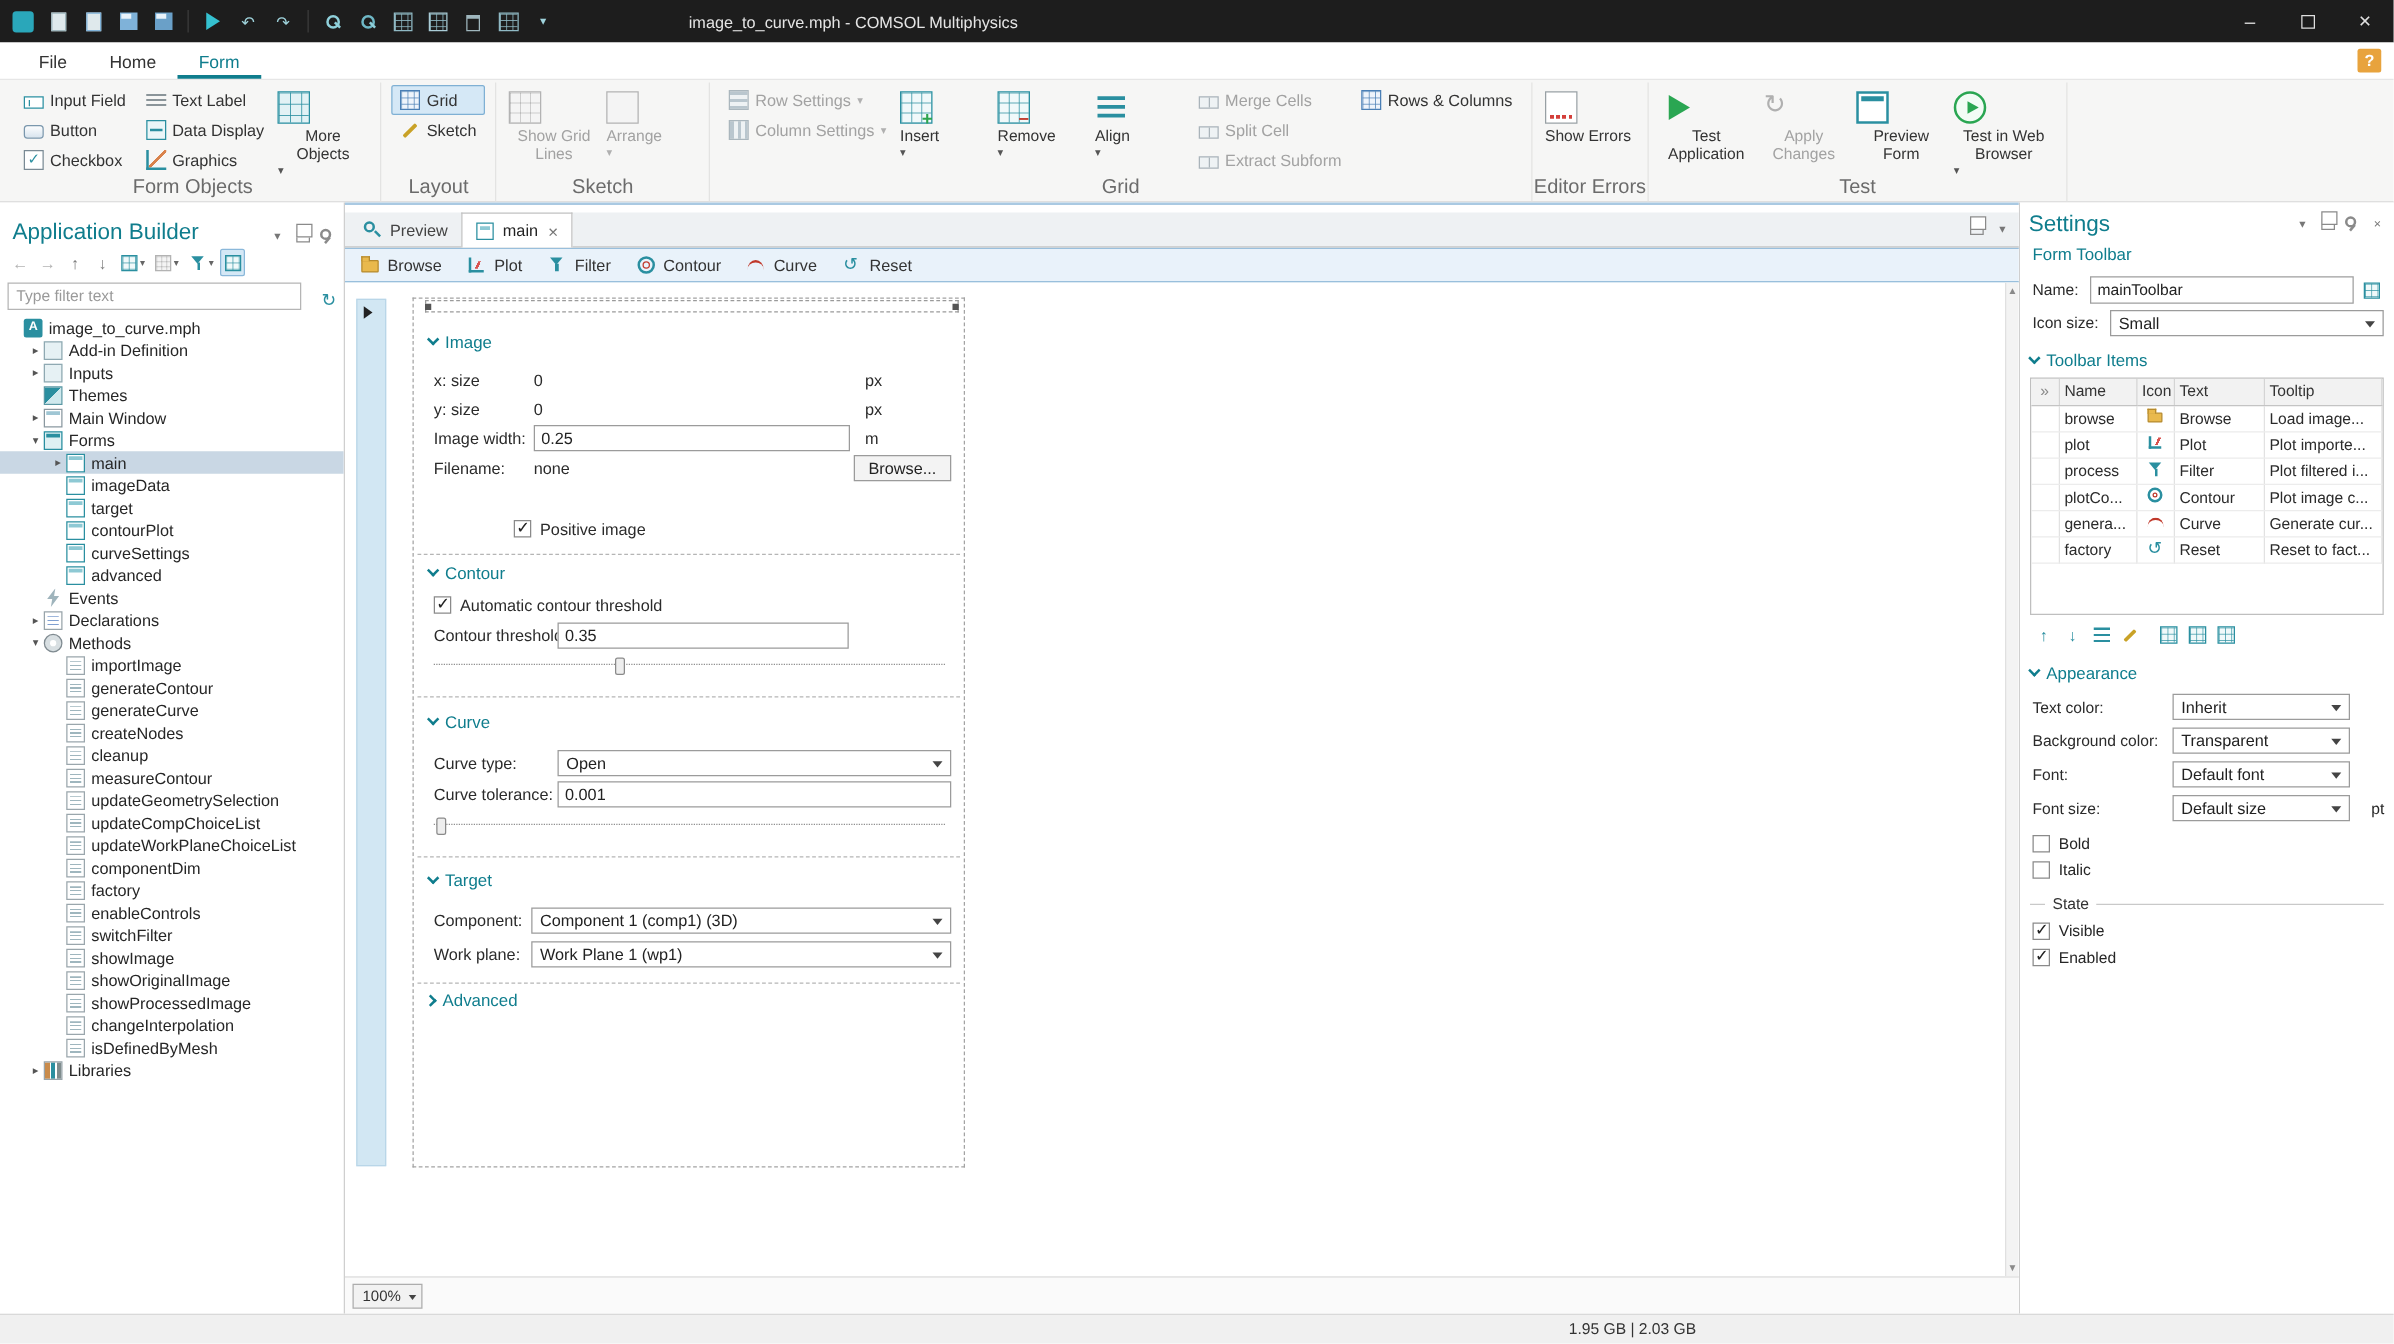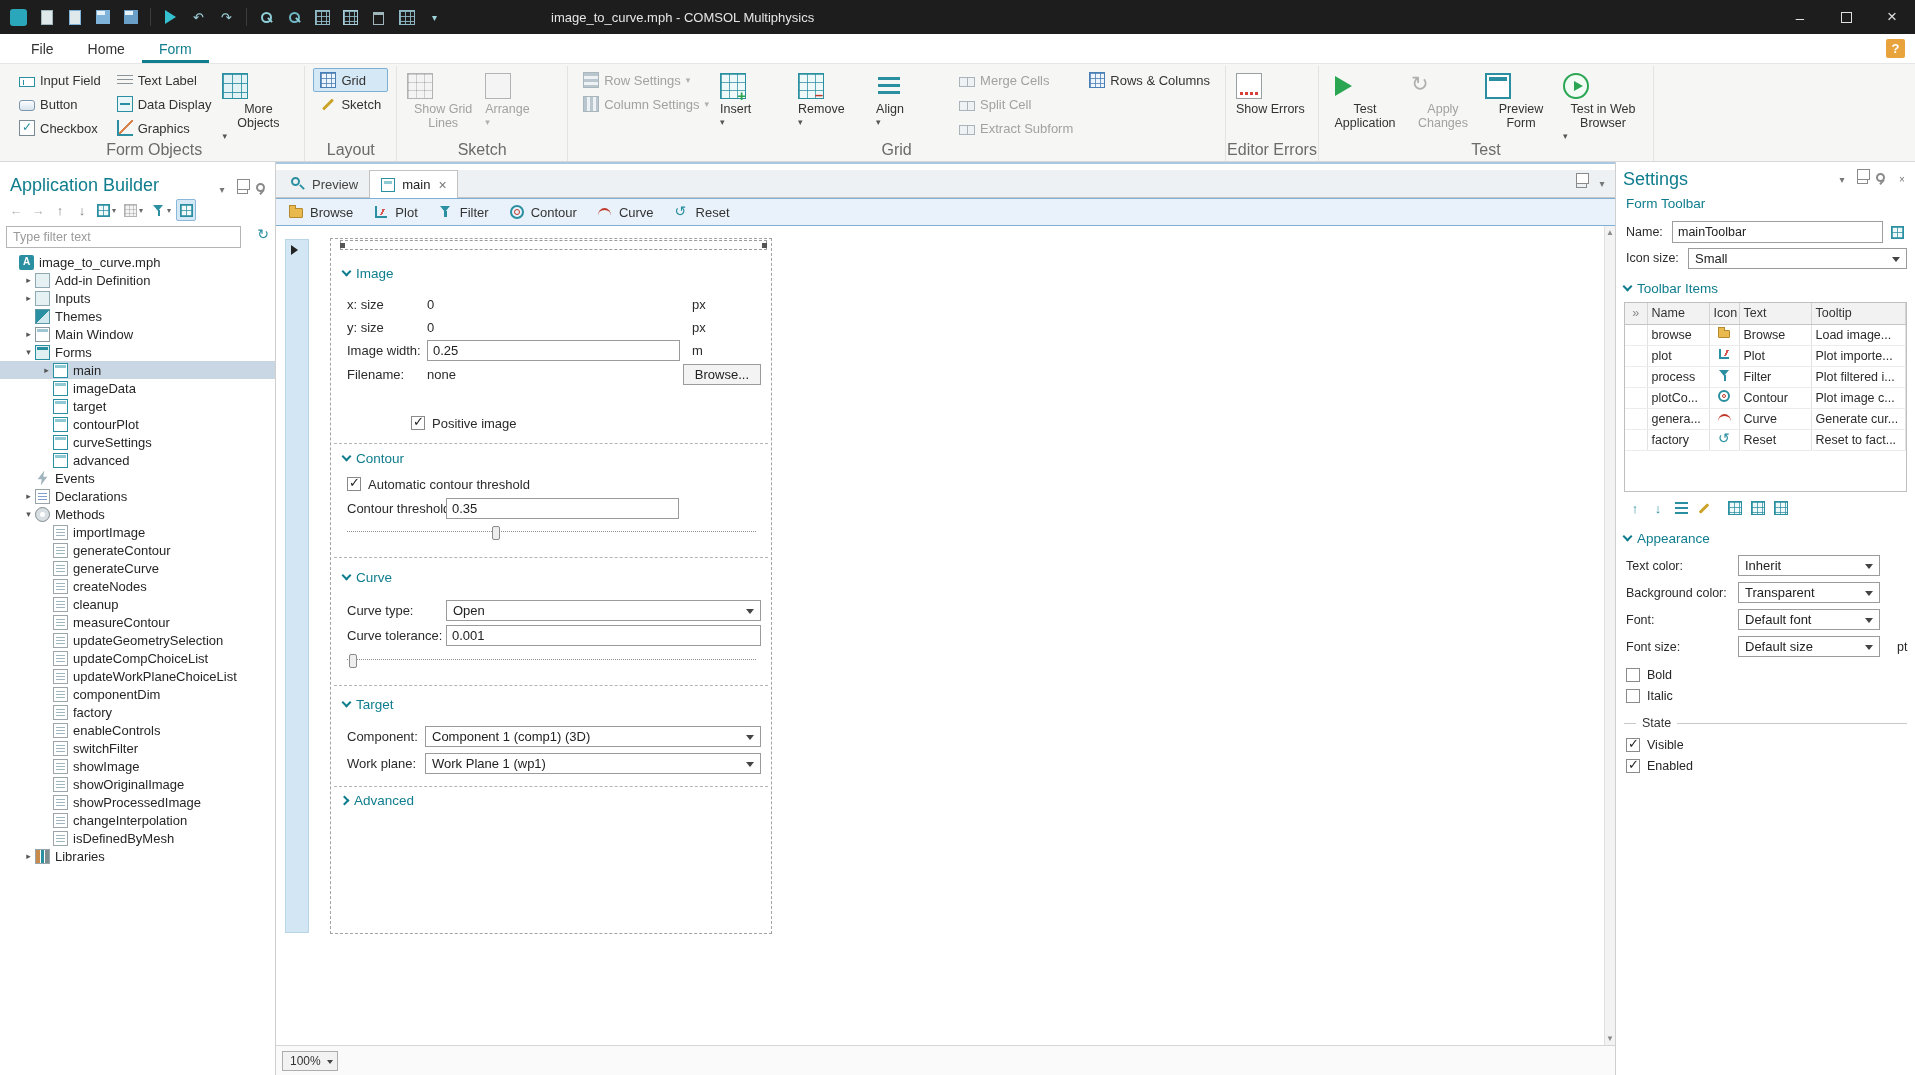--- a/index.html
+++ b/index.html
@@ -92,21 +92,21 @@
 .phi{width:14px;height:14px;position:relative;color:#777;font-size:10px;display:flex;align-items:center;justify-content:center}
 .phi-float{border:1px solid #8a8a8a;width:11px;height:9px}
 .phi-float::after{content:"";position:absolute;left:2px;top:-3px;width:11px;height:9px;border:1px solid #8a8a8a;background:#fff}
 .phi-pin::after{content:"";position:absolute;width:5px;height:5px;border:2px solid #8a8a8a;border-radius:50%;left:1px;top:1px}
 .phi-pin::before{content:"";position:absolute;width:1.5px;height:6px;background:#8a8a8a;left:6px;top:7px;transform:rotate(40deg)}
 .ab-toolbar{height:28px;display:flex;align-items:center;gap:2px;padding:0 6px}
 .abt{height:22px;min-width:20px;display:flex;align-items:center;justify-content:center;color:#7d7d7d;font-size:13px;gap:2px;border:1px solid transparent;border-radius:2px;padding:0 2px}
 .abt .dd-arr{font-size:8px;color:#666}
 .abt.hl{background:#d5e8f6;border-color:#8ab8da}
 .abt .mini-grid{width:13px;height:13px}
-.filter-row{display:flex;align-items:flex-start;padding:2px 6px;gap:16px}
+.filter-row{display:flex;align-items:flex-end;padding:2px 6px;gap:16px}
 .filter-input{flex:1;height:22px;border:1px solid #b5b5b5;padding:0 6px;font-size:12.5px;font-family:"Liberation Sans",sans-serif;color:#333}
 .filter-input::placeholder{color:#9a9a9a}
 .refresh{color:#2a8fa0;font-size:14px}
 .tree{flex:1;overflow:hidden;padding-top:3px}
 .titem{display:flex;align-items:center;height:18px;font-size:13px;white-space:nowrap;padding-right:4px}
 .titem.sel{background:#c9d7e4}
 .lvl0{padding-left:6px}.lvl1{padding-left:22px}.lvl2{padding-left:40px}
 .arr{width:13px;flex:none;font-size:9px;color:#555;text-align:center}
 .arr.c::before{content:"▸"}
 .arr.e::before{content:"▾"}
@@ -974,14 +974,17 @@
           <span class="cb on"></span>
           <span>Visible</span>
         </div>
       <div class="cb-row">
           <span class="cb on"></span>
           <span>Enabled</span>
         </div>
     </div>
   </div>
 
+  <div class="statusbar">
+    <span class="mem">1.95 GB | 2.03 GB</span>
+  </div>
 
 </div>
 
 </body></html>

